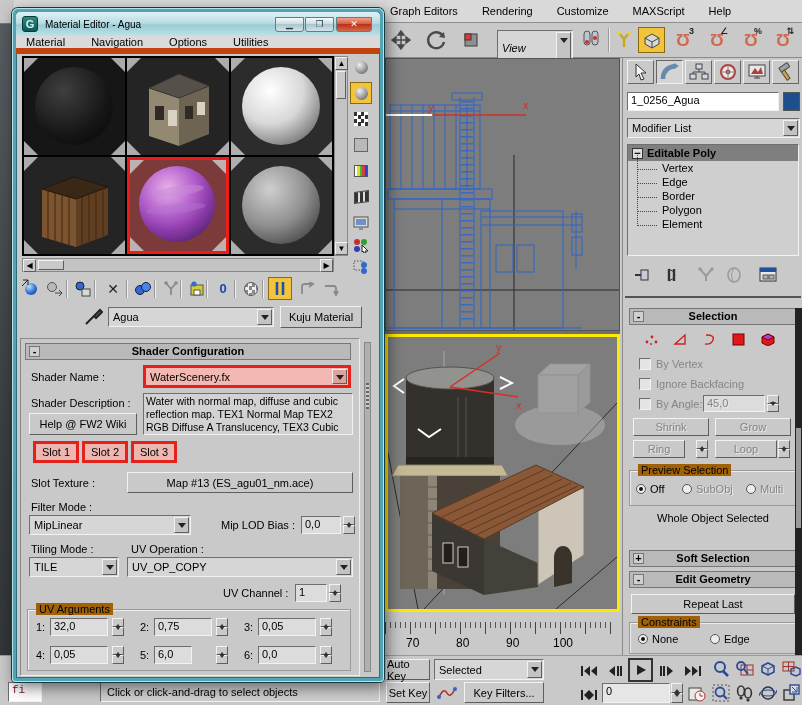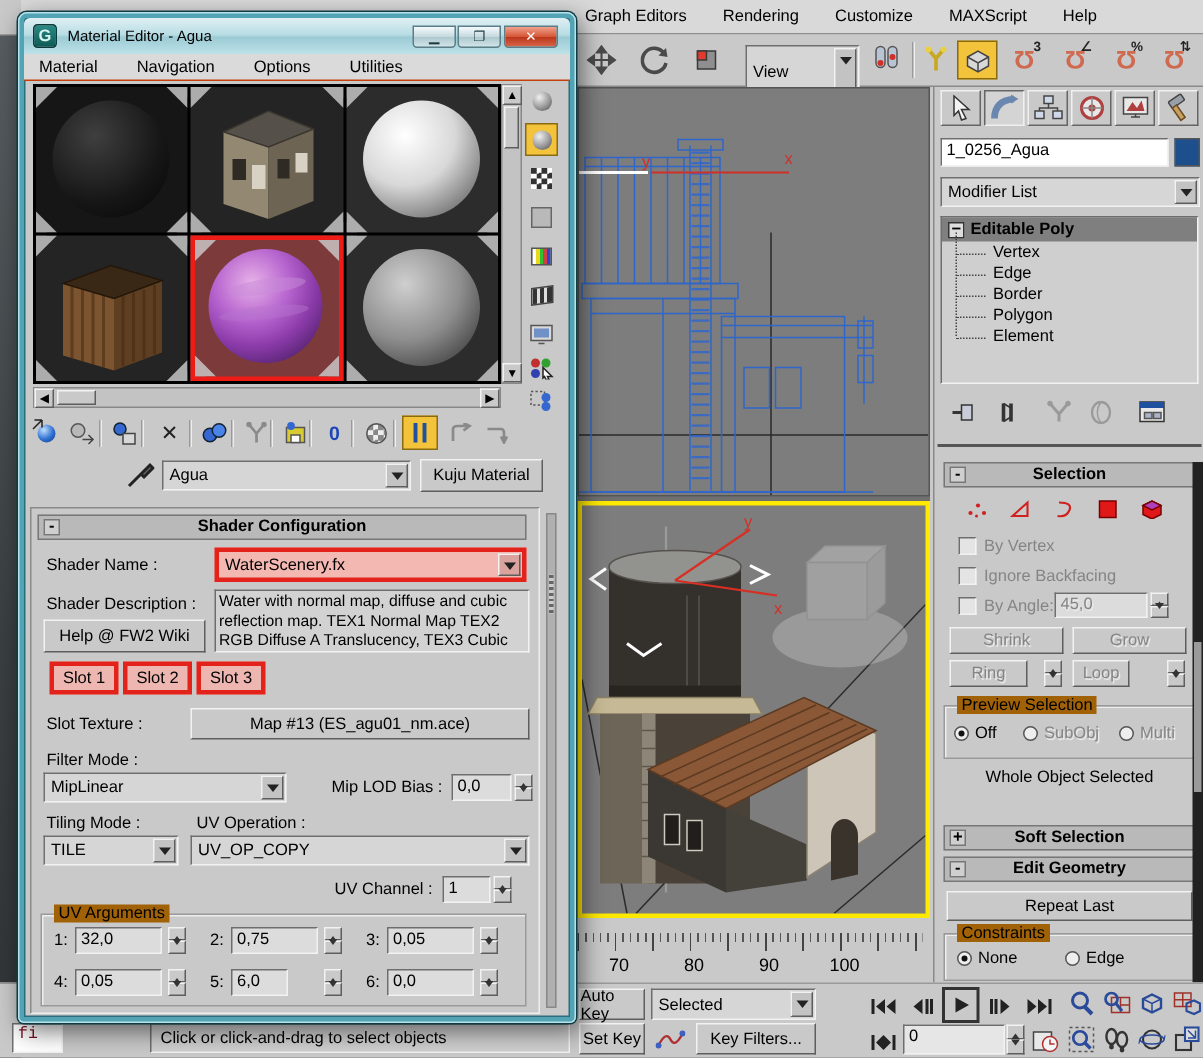--- a/index.html
+++ b/index.html
@@ -70,21 +70,21 @@
 
   
   #bottombar { position:absolute; left:0; top:655px; width:802px; height:50px; background:#c9c9c9; border-top:1px solid #9a9a9a; }
 
   
   #mated { position:absolute; left:12px; top:8px; width:372px; height:674px; background:#c9c9c9; border-radius:6px 6px 4px 4px; z-index:50;
     box-shadow: inset 0 0 0 1px #b8e2ea, inset 0 0 0 4px #52a4b4, inset 0 0 0 5px #2a6d7c, 0 0 0 1px #113a43, 3px 5px 16px rgba(0,0,0,.55); }
   #mated-title { position:absolute; left:4px; top:4px; right:4px; height:24px; border-radius:4px 4px 0 0;
     background:linear-gradient(#dff0f4,#b8dde4 46%,#9ccbd5 54%,#bde1e8); display:flex; align-items:center; padding-left:6px; gap:7px; }
   .winbtn { height:15px; border-radius:0 0 3px 3px; border:1px solid #5d7e88; display:flex; align-items:center; justify-content:center; font-size:9px; color:#1d3a42; background:linear-gradient(#f4fafc,#c5d9de 50%,#abc6cd 50%,#d2e4e8); }
-  #mated-menu { position:absolute; left:4px; top:28px; right:4px; height:18px; background:#dadada; border-bottom:1px solid #c2410c; display:flex; gap:26px; align-items:center; padding-left:10px; }
+  #mated-menu { position:absolute; left:4px; top:28px; right:4px; height:18px; background:#dadada; border-bottom:6px solid #c2410c; display:flex; gap:26px; align-items:center; padding-left:10px; }
 
   
   #slots { position:absolute; left:10px; top:48px; width:312px; height:200px; background:#000; padding:2px; display:grid; grid-template-columns:repeat(3,1fr); grid-template-rows:repeat(2,1fr); gap:2px; }
   .slot { position:relative; background:#1f1f1f; overflow:hidden; }
   .slot.sel { border:3px solid #ee1c16; background:#7c3a3a; }
   .ball { border-radius:50%; position:absolute; }
   .corner { position:absolute; width:0; height:0; border:7px solid transparent; opacity:.8; }
   .c-tl { left:0; top:0; border-top-color:#cfcfcf; border-left-color:#cfcfcf; }
   .c-tr { right:0; top:0; border-top-color:#cfcfcf; border-right-color:#cfcfcf; }
   .c-bl { left:0; bottom:0; border-bottom-color:#cfcfcf; border-left-color:#cfcfcf; }
@@ -134,21 +134,21 @@
           <path d="M16 6 A8 8 0 1 0 17 12" stroke="#4a4a4a" fill="none" stroke-width="2.4"></path>
           <path d="M17 2 l1 6 -6 -1 z" fill="#4a4a4a"></path>
         </svg>
     </div>
     <div class="ticon" style="left:446px;top:6px;">
       <svg width="18" height="18">
           <rect x="3" y="3" width="12" height="12" fill="#8f8f8f" stroke="#3a3a3a"></rect>
           <rect x="3" y="3" width="6" height="6" fill="#e23a2e" stroke="#3a3a3a"></rect>
         </svg>
     </div>
-    <div class="dd" style="left:483px;top:7px;width:76px;height:35px;">
+    <div class="dd" style="left:483px;top:7px;width:76px;height:35px;font-style:italic;">
       <span>View</span>
       <span class="arrowbtn"></span>
     </div>
     <div class="ticon" style="left:566px;top:5px;">
       <svg width="20" height="20">
           <rect x="3" y="2" width="6" height="14" rx="3" fill="#b8c4d4" stroke="#555"></rect>
           <rect x="11" y="2" width="6" height="14" rx="3" fill="#b8c4d4" stroke="#555"></rect>
           <circle cx="6" cy="13" r="2" fill="#d03028"></circle>
           <circle cx="14" cy="9" r="2" fill="#d03028"></circle>
         </svg>
@@ -424,21 +424,21 @@
     <div class="btn dis" style="position:absolute;left:92px;top:360px;width:76px;height:18px;">
         <span>Grow</span>
       </div>
     <div class="btn dis" style="position:absolute;left:10px;top:382px;width:52px;height:18px;">
         <span>Ring</span>
       </div>
     <div class="spin" style="left:73px;top:382px;height:18px;">
         <span class="up"></span>
         <span class="dn"></span>
       </div>
-    <div class="btn dis" style="position:absolute;left:92px;top:382px;width:38px;height:18px;">
+    <div class="btn dis" style="position:absolute;left:92px;top:382px;width:62px;height:18px;">
         <span>Loop</span>
       </div>
     <div class="spin" style="left:155px;top:382px;height:18px;">
         <span class="up"></span>
         <span class="dn"></span>
       </div>
     <div class="grp" style="left:6px;top:412px;width:168px;height:36px;">
       <span class="gtitle">Preview Selection</span>
       <span class="radio on" style="position:absolute;left:6px;top:12px;">
           <span class="cir"></span>

